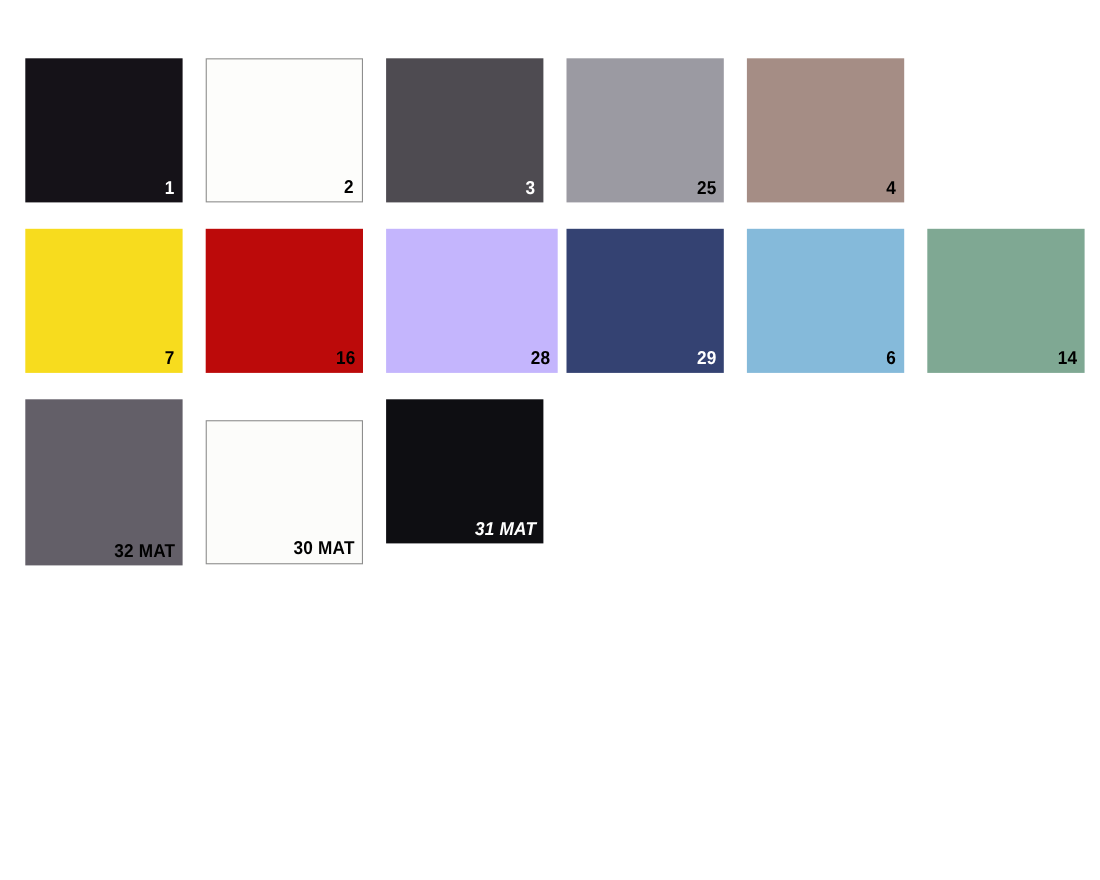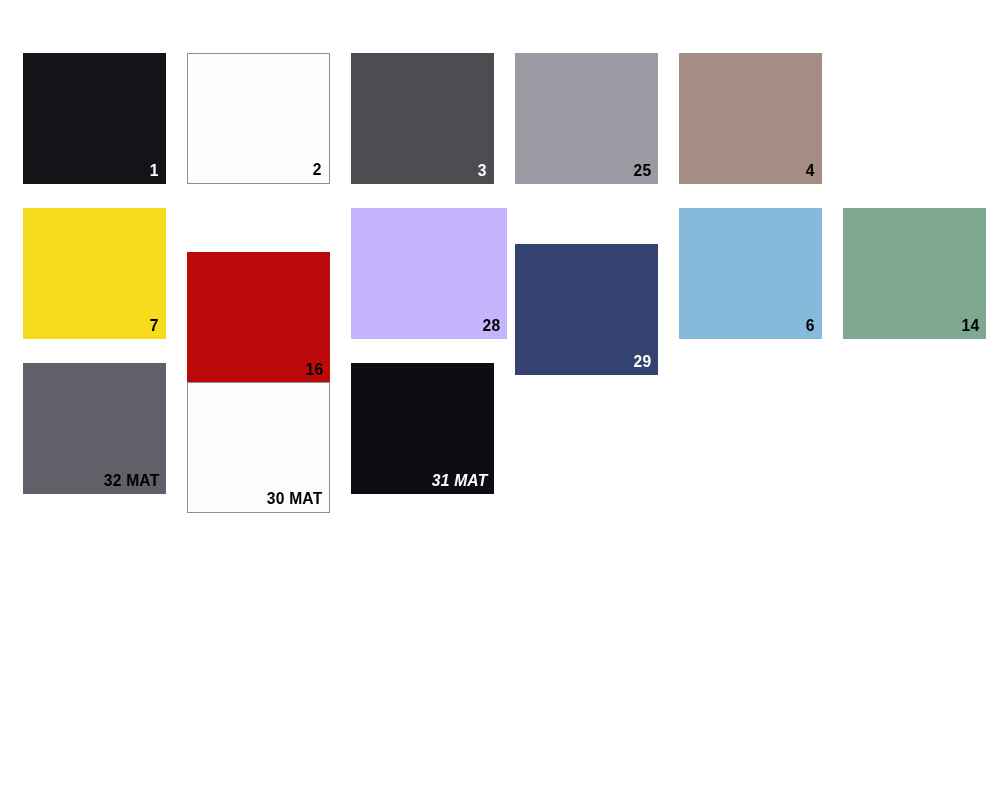--- a/index.html
+++ b/index.html
@@ -67,36 +67,36 @@
     </div>
     <div class="swatch" style="left: 515px; top: 53px; width: 143px; height: 131px; background: rgb(155, 154, 162);">
       <span class="swatch-label dark-text">25</span>
     </div>
     <div class="swatch" style="left: 679px; top: 53px; width: 143px; height: 131px; background: rgb(165, 141, 133);">
       <span class="swatch-label dark-text">4</span>
     </div>
     <div class="swatch" style="left: 23px; top: 208px; width: 143px; height: 131px; background: rgb(247, 220, 30);">
       <span class="swatch-label dark-text">7</span>
     </div>
-    <div class="swatch" style="left: 187px; top: 208px; width: 143px; height: 131px; background: rgb(188, 10, 10); margin-top: 44px;">
+    <div class="swatch" style="left: 187px; top: 208px; width: 143px; height: 131px; background: rgb(188, 10, 10);">
       <span class="swatch-label dark-text">16</span>
     </div>
     <div class="swatch" style="left: 351px; top: 208px; width: 156px; height: 131px; background: #c4b5fd;">
       <span class="swatch-label dark-text">28</span>
     </div>
-    <div class="swatch" style="left: 515px; top: 208px; width: 143px; height: 131px; background: rgb(52, 66, 114); margin-top: 36px;">
+    <div class="swatch" style="left: 515px; top: 208px; width: 143px; height: 131px; background: rgb(52, 66, 114);">
       <span class="swatch-label light-text">29</span>
     </div>
     <div class="swatch" style="left: 679px; top: 208px; width: 143px; height: 131px; background: rgb(133, 186, 218);">
       <span class="swatch-label dark-text">6</span>
     </div>
     <div class="swatch" style="left: 843px; top: 208px; width: 143px; height: 131px; background: rgb(127, 168, 147);">
       <span class="swatch-label dark-text">14</span>
     </div>
-    <div class="swatch" style="left: 23px; top: 363px; width: 143px; height: 131px; background: rgb(99, 95, 104);">
+    <div class="swatch" style="left: 23px; top: 363px; width: 143px; height: 151px; background: rgb(99, 95, 104);">
       <span class="swatch-label dark-text">32 MAT</span>
     </div>
     <div class="swatch outlined" style="left: 187px; top: 363px; width: 143px; height: 131px; background: rgb(252, 252, 250); margin-top: 19px;">
       <span class="swatch-label dark-text">30 MAT</span>
     </div>
     <div class="swatch" style="left: 351px; top: 363px; width: 143px; height: 131px; background: rgb(14, 14, 18); font-style: italic;">
       <span class="swatch-label light-text">31 MAT</span>
     </div>
   </div>
 

